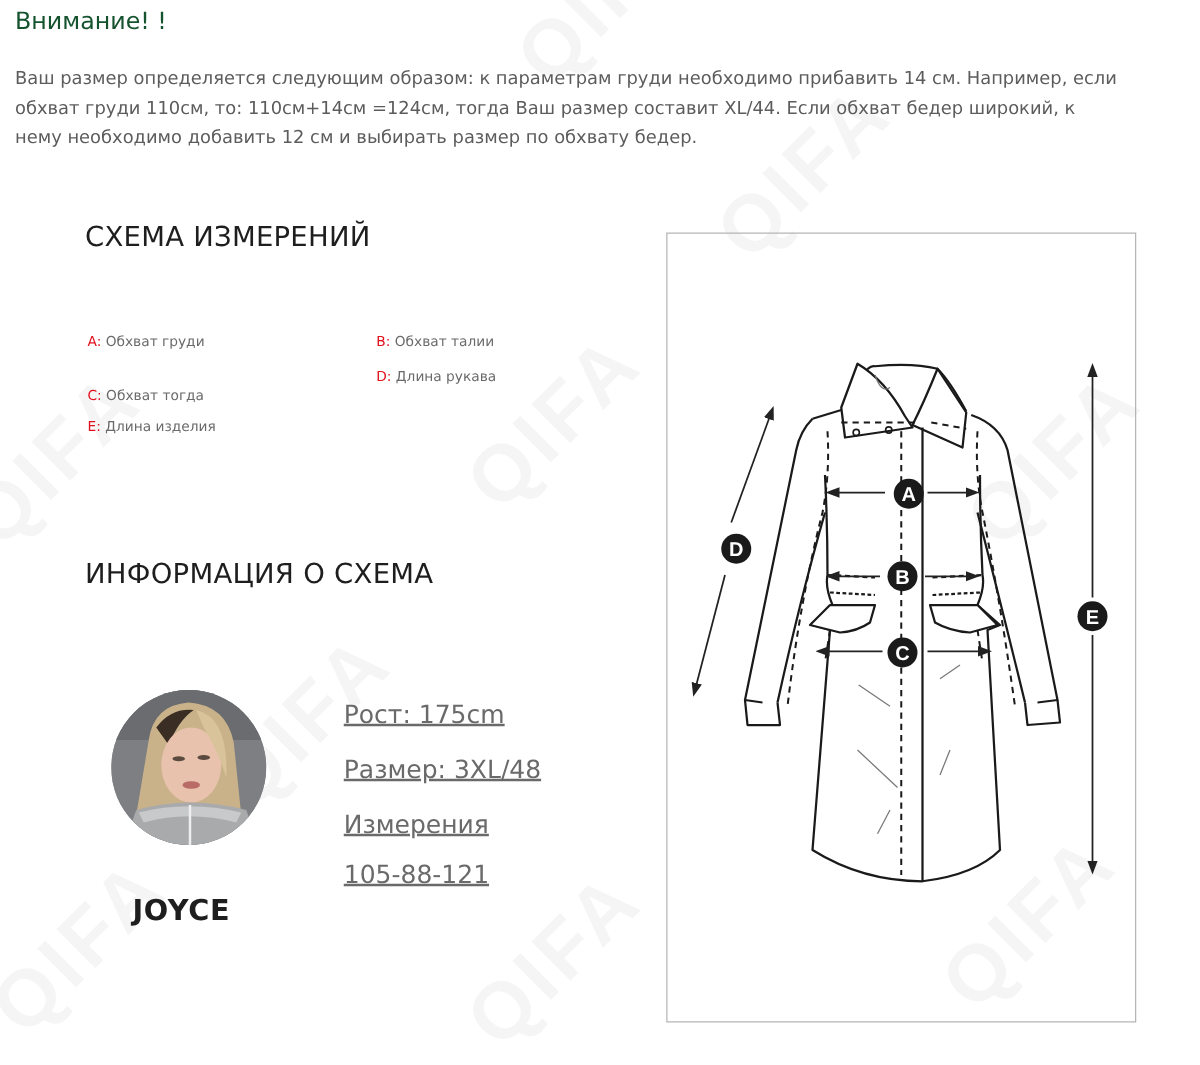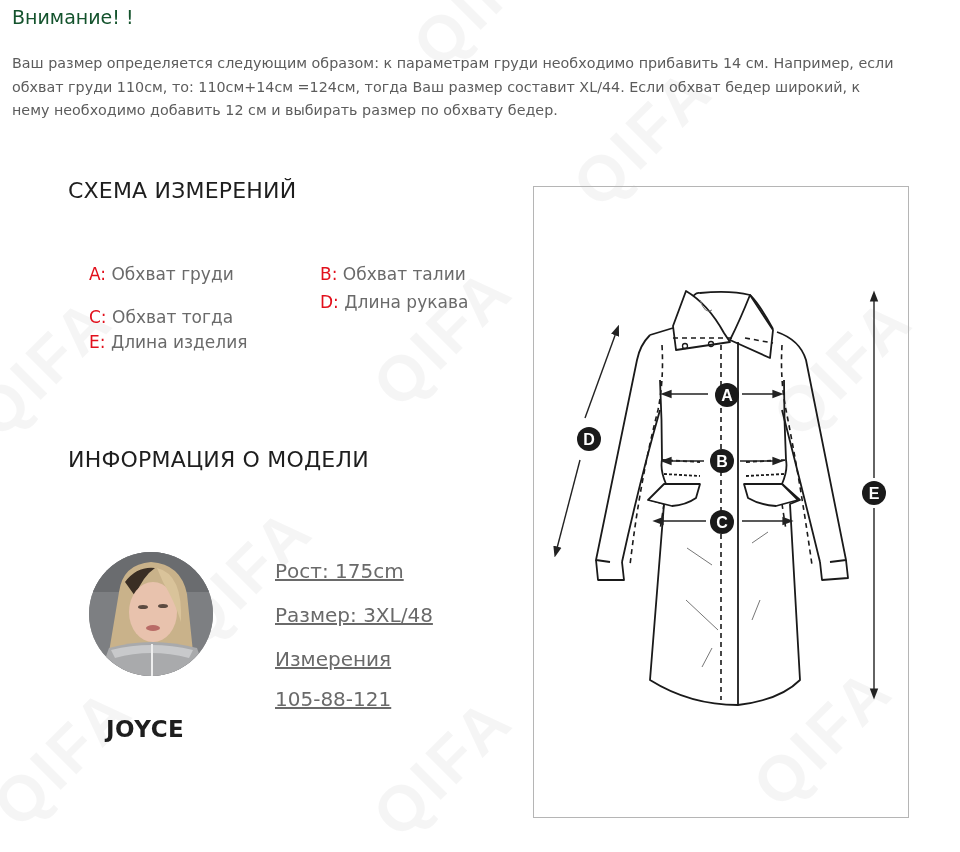--- a/index.html
+++ b/index.html
@@ -18,21 +18,21 @@
   .intro {
     position:absolute; left:12px; top:52px; width:890px; color:#5c5c5c;
     font-size:14.3px; line-height:23.5px; margin:0;
   }
   .h-section {
     position:absolute; left:68px; color:#1e1e1e; font-weight:normal; font-size:22px;
     letter-spacing:0.2px; margin:0;
   }
   .legend { position:absolute; left:70px; top:262px; width:420px; }
   .legend-item {
-    position:absolute; font-size:17px; color:#6a6a6a; white-space:nowrap; line-height:24px;margin-left:19px;
+    position:absolute; font-size:11px; color:#6a6a6a; white-space:nowrap; line-height:24px;
   }
   .legend-item .k { color:#e2101c; }
   .avatar {
     position:absolute; left:89px; top:552px; width:124px; height:124px; border-radius:50%;
     overflow:hidden; background:#8c8c8c;
   }
   .model-name {
     position:absolute; left:106px; top:690px; font-weight:bold; font-size:23px; color:#1e1e1e;
     letter-spacing:0.5px;
     margin-top:26px;
@@ -80,21 +80,21 @@
   <div class="legend-item" style="left:231px; top:28px;">
     <span class="k">D:</span>
     <span>Длина рукава</span>
   </div>
   <div class="legend-item" style="left:0; top:68px;text-align:center;">
     <span class="k">E:</span>
     <span>Длина изделия</span>
   </div>
 </div>
 
-<h2 class="h-section" style="top:447px;">ИНФОРМАЦИЯ О МОДЕЛИ</h2>
+<h2 class="h-section" style="top:447px;">ИНФОРМАЦИЯ О СХЕМА</h2>
 
 <div class="avatar">
   <svg width="124" height="124" viewBox="0 0 124 124">
     <rect width="124" height="124" fill="#7d7f82"></rect>
     <rect x="0" y="0" width="124" height="40" fill="#6a6c6f"></rect>
 
     <path d="M30 40 Q34 12 62 10 Q92 12 98 42 L104 100 L20 100 Z" fill="#c9b28a"></path>
     <path d="M36 30 Q48 14 66 16 Q54 24 46 44 Z" fill="#3a2e24"></path>
 
     <ellipse cx="64" cy="60" rx="24" ry="30" fill="#e8c2ad"></ellipse>

